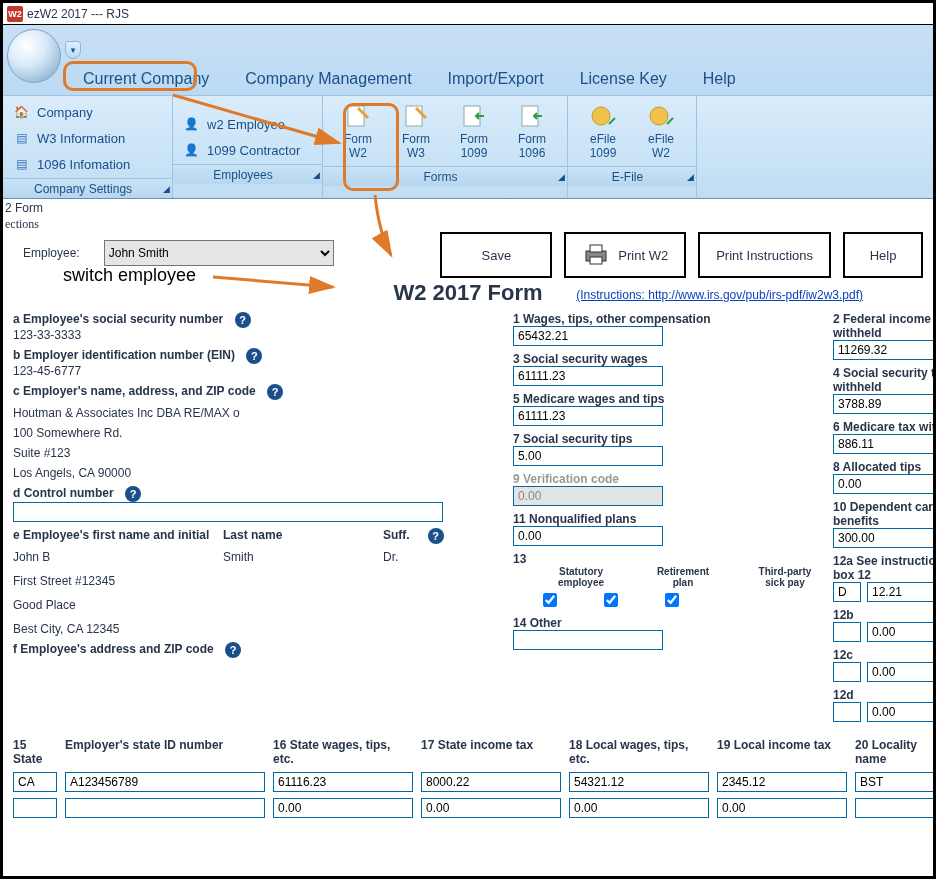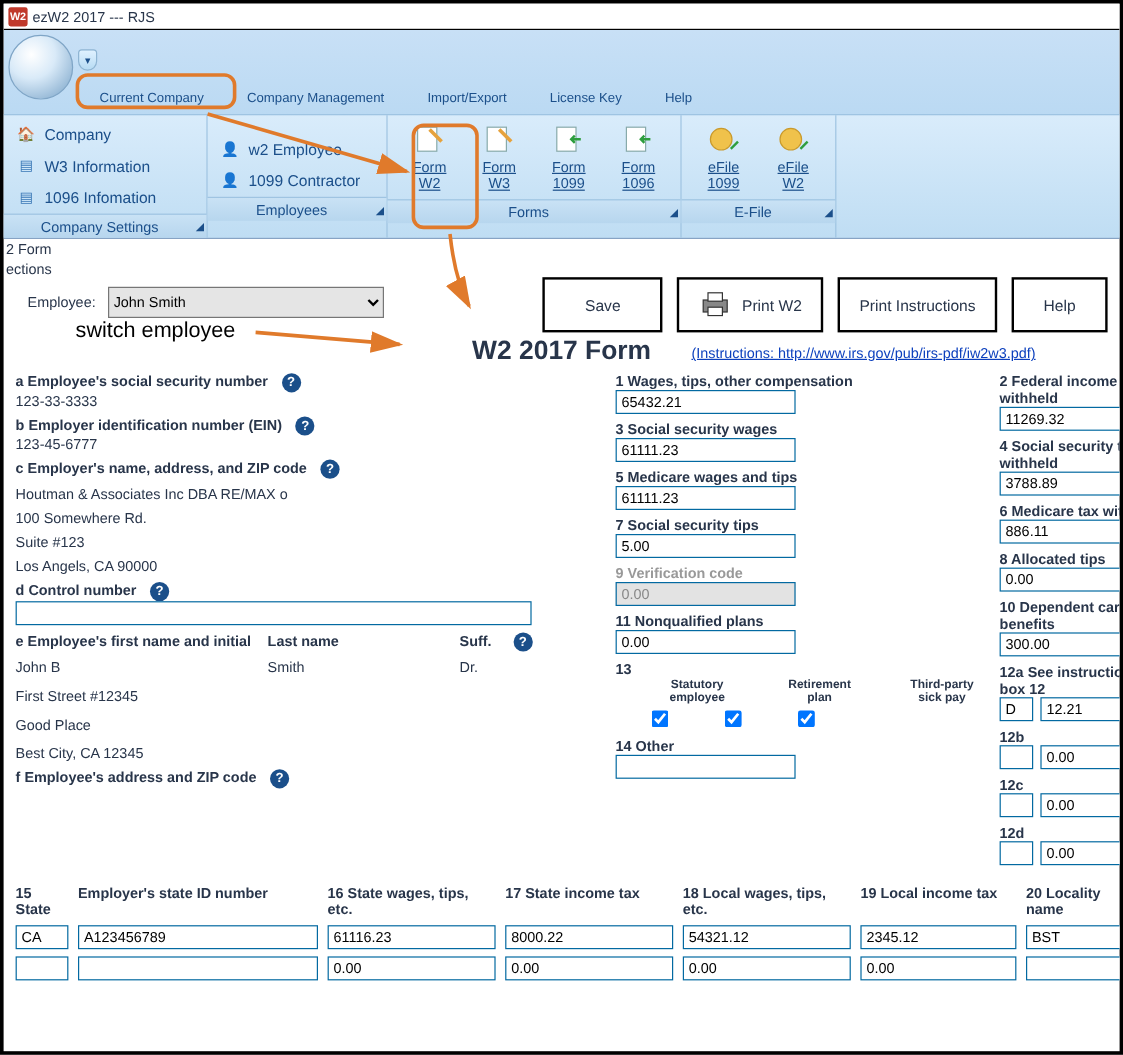--- a/index.html
+++ b/index.html
@@ -51,21 +51,21 @@
     display:flex; align-items:center; justify-content:center;
   }
   .tabs {
     position:absolute; left:62px; top:40px; right:0; height:28px;
     display:flex; align-items:flex-end;
   }
   .ribbon-top-holder { height:70px; position:relative; }
   .tab {
     padding:6px 18px 5px 18px;
     color:#1b4f8a;
-    font-size:11px;
+    font-size:16px;
     cursor:pointer;
   }
   .tab.active {}
   .ribbon-body {
     display:flex;
     background:linear-gradient(#d9ecfb,#bfddf3);
     border-top:1px solid #9fc4e2;
   }
   .ribbon-group {
     border-right:1px solid #9fc4e2;
@@ -81,28 +81,28 @@
     background:linear-gradient(#c9e2f5,#b7d6ee);
     margin:2px -6px -2px -6px;
   }
   .rg-items { display:flex; flex-direction:column; gap:2px; }
   .rg-row { display:flex; align-items:center; gap:6px; padding:3px 4px;}
   .smico { width:18px; height:18px; display:inline-flex; align-items:center; justify-content:center; }
   .rg-label { font-size:13px; color:#1b4f8a; }
   .forms-row { display:flex; gap:0; padding-bottom:2px;}
   .form-btn {
     width:58px; text-align:center; padding:4px 2px 2px 2px;
-    font-size:12px; color:#1b4f8a;text-decoration:underline;
+    font-size:12px; color:#1b4f8a;
   }
   .form-btn .ficon { width:28px; height:24px; margin:0 auto 4px auto; display:block; }
   .dialog-launcher { font-size:9px; color:#1b4f8a; float:right; margin:2px 2px 0 0;}
   
   .subhdr { padding:2px 0 0 0; font-size:12px; }
   .emp-row {
-    display:flex; align-items:center; gap:10px;
+    display:flex; align-items:center; gap:24px;
     padding:8px 6px 8px 20px;
     position:relative;
   }
   .emp-row select {
     width:230px; height:26px; font-size:12px;
     background:#e5e5e5;
   }
   .toolbar-btns {
     position:absolute; right:10px; top:0;
     display:flex; gap:12px; align-items:center;
@@ -291,29 +291,29 @@
       </div>
       <div class="ribbon-group-title">
         <span>E-File</span>
         <span class="dialog-launcher">◢</span>
       </div>
     </div>
   </div>
 </div>
 
 <div class="subhdr" style="padding-left:2px;">2 Form</div>
-<div class="subhdr" style="padding-left:2px;">ections</div>
+<div class="subhdr" style="padding-left:2px;font-family:Liberation Serif, serif;">ections</div>
 
 <div class="emp-row">
   <span>Employee:</span>
   <select>
     <option>John Smith</option>
   </select>
   <div class="toolbar-btns">
-    <div class="tb-btn" style="width:100px;">
+    <div class="tb-btn" style="width:112px;">
       <span>Save</span>
     </div>
     <div class="tb-btn">
       <span>
         <svg width="28" height="22">
             <rect x="4" y="8" width="20" height="10" fill="#888" stroke="#333"></rect>
             <rect x="8" y="2" width="12" height="7" fill="#fff" stroke="#333"></rect>
             <rect x="8" y="14" width="12" height="7" fill="#fff" stroke="#333"></rect>
           </svg>
       </span>

